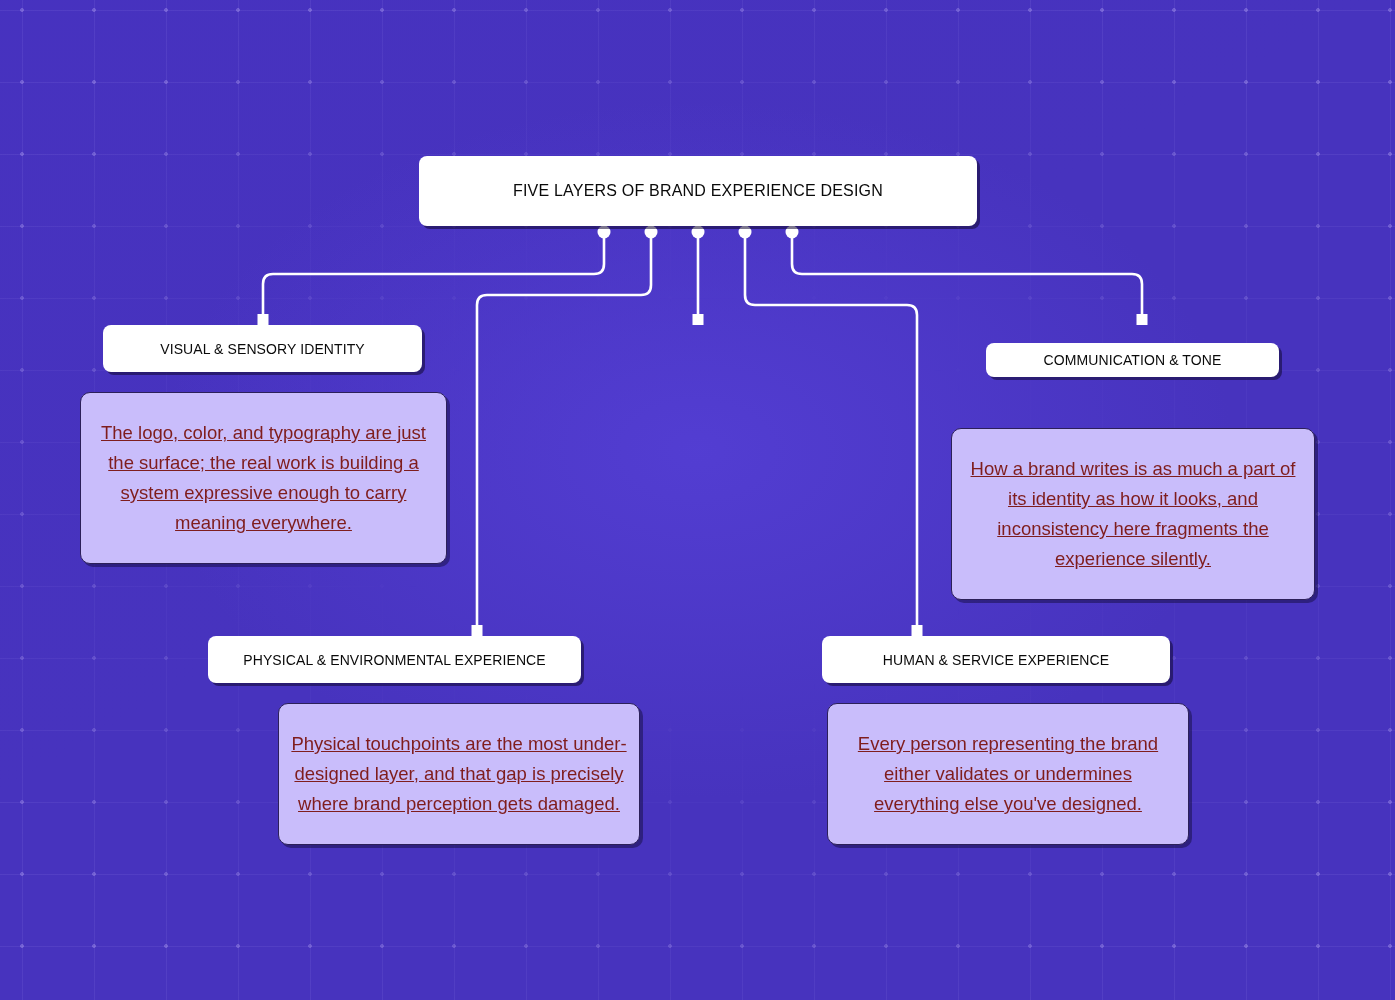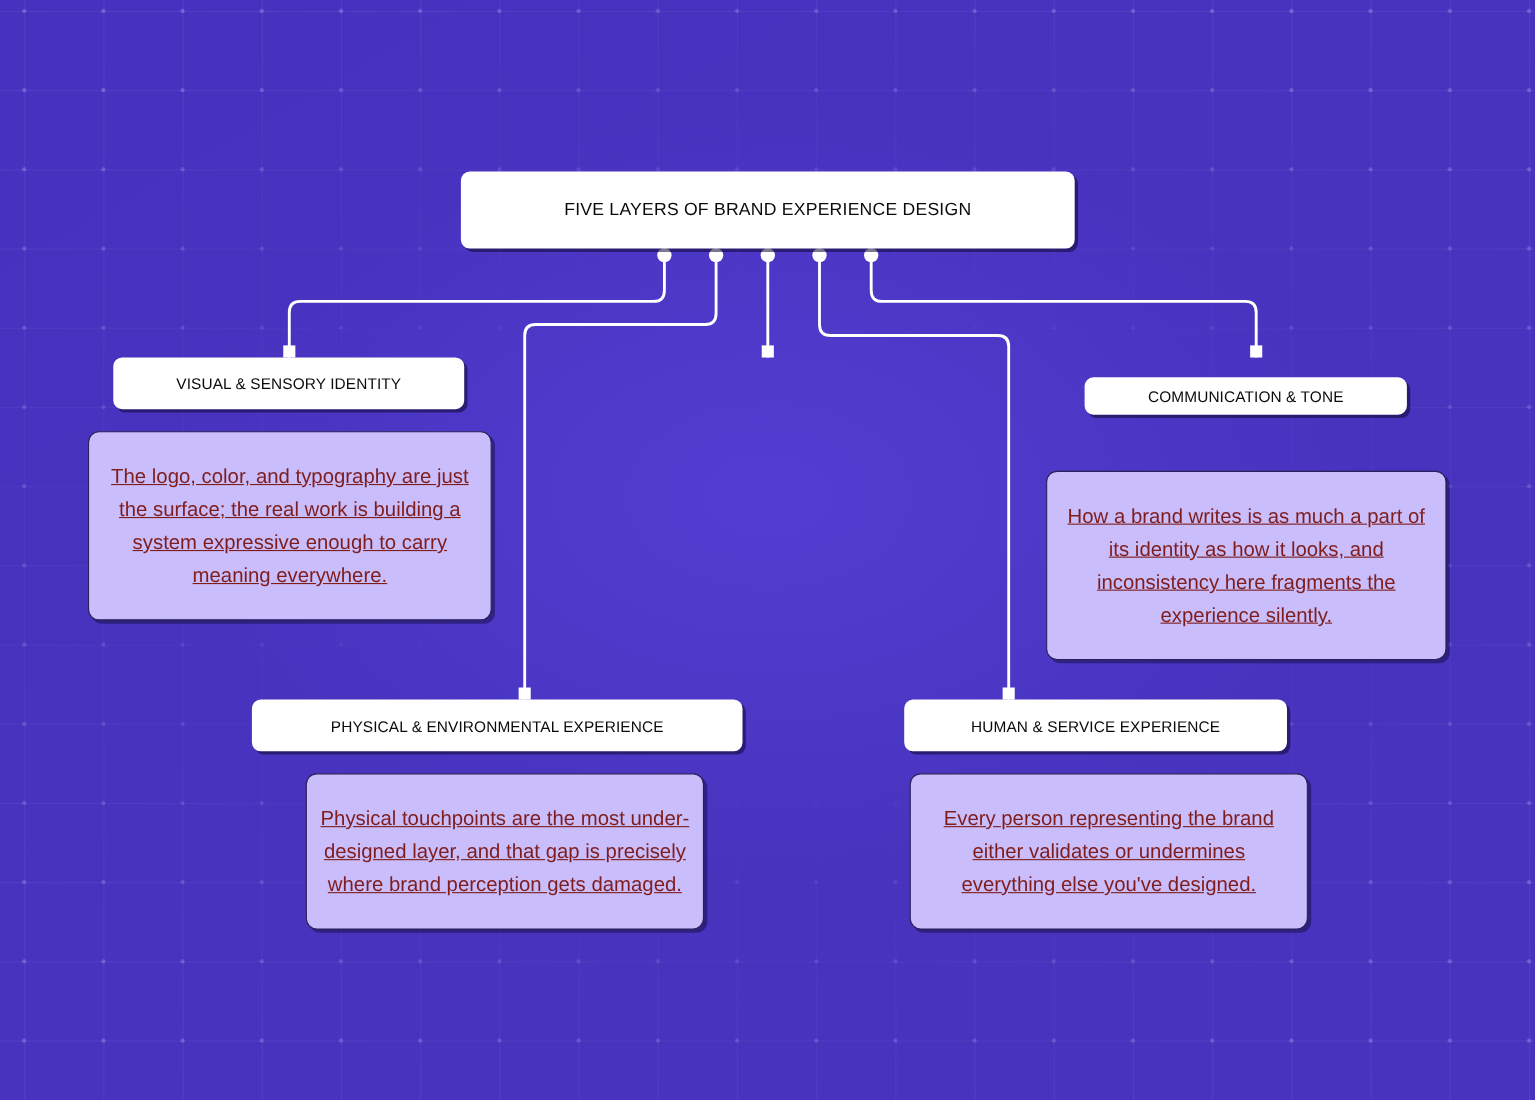--- a/index.html
+++ b/index.html
@@ -111,21 +111,21 @@
 
   #node-visual       { left: 103px;  top: 325px; width: 319px; height: 47px; }
   #desc-visual       { left: 80px;   top: 392px; width: 367px; height: 172px; }
 
   #node-product      { left: 501px;  top: 325px; width: 393px; height: 47px; }
   #desc-product      { left: 517px;  top: 392px; width: 361px; height: 142px; }
 
   #node-comm         { left: 986px;  top: 325px; width: 293px; height: 34px; margin-top: 18px; }
   #desc-comm         { left: 951px;  top: 392px; width: 364px; height: 172px; margin-top: 36px; }
 
-  #node-physical     { left: 229px;  top: 636px; width: 446px; height: 47px; }
+  #node-physical     { left: 208px;  top: 636px; width: 373px; height: 47px; }
   #desc-physical     { left: 278px;  top: 703px; width: 362px; height: 142px; }
 
   #node-human        { left: 822px;  top: 636px; width: 348px; height: 47px; }
   #desc-human        { left: 827px;  top: 703px; width: 362px; height: 142px; }
 </style>
 </head>
 <body>
 
 <div id="canvas">
 

